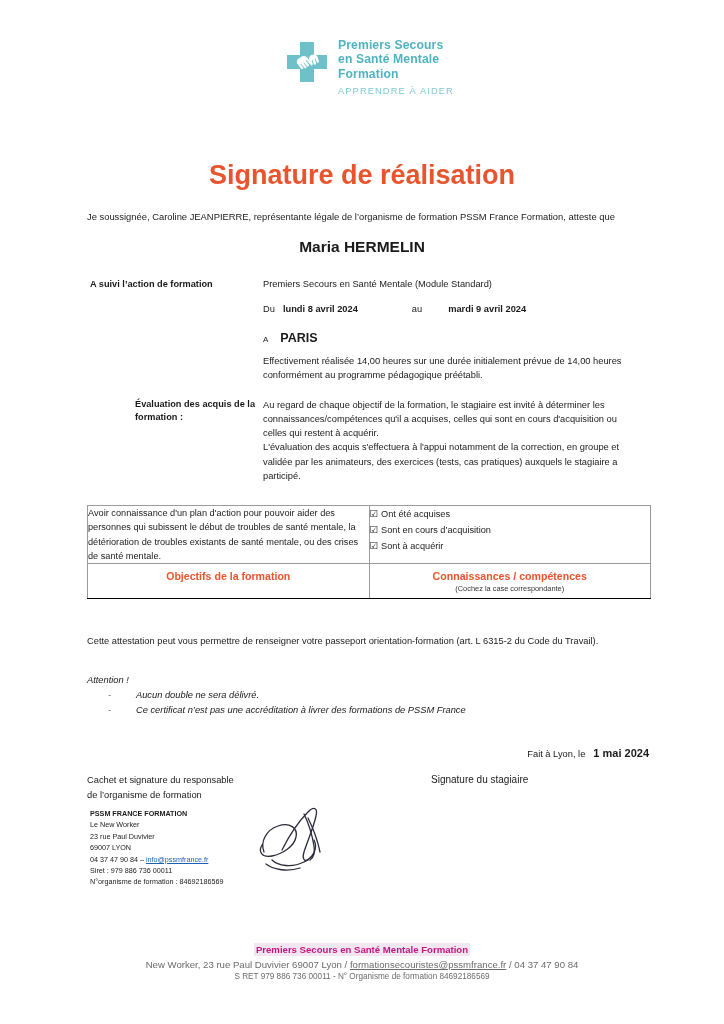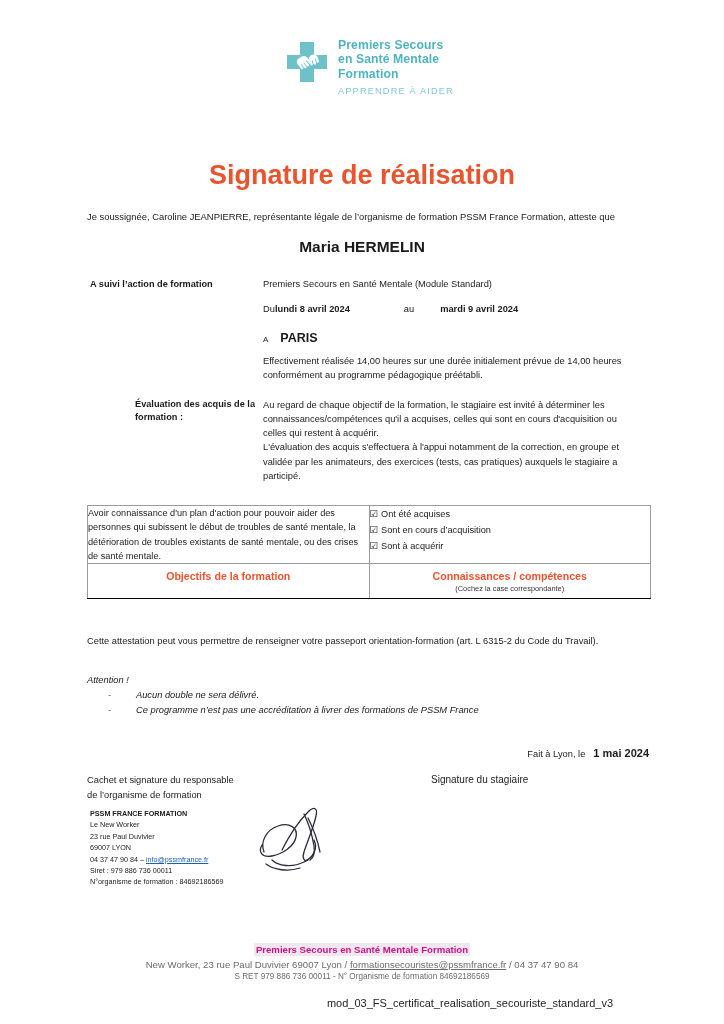--- a/index.html
+++ b/index.html
@@ -101,21 +101,21 @@
   .lbl-action { top: 278px; }
   .val-action { top: 278px; width: 380px; }
 
   .dates-row {
     position: absolute;
     left: 263px;
     top: 304px;
     font-size: 9.3px;
   }
   .dates-row .w-du { display: inline-block; }
-  .dates-row .w-start { display: inline-block; font-weight: bold; }
+  .dates-row .w-start { display: inline-block; font-weight: bold; margin-left: 8px; }
   .dates-row .w-au { display: inline-block; margin-left: 54px; }
   .dates-row .w-end { display: inline-block; font-weight: bold; margin-left: 26px; }
 
   .place-row {
     position: absolute;
     left: 263px;
     top: 331px;
     font-size: 9.3px;
   }
   .place-row .w-a { font-size: 8px; }
@@ -389,21 +389,21 @@
 
   <div class="note-legal">Cette attestation peut vous permettre de renseigner votre passeport orientation-formation (art. L 6315-2 du Code du Travail).</div>
   <div class="attention-head">Attention !</div>
   <div class="attention-list">
     <div class="bullet-row">
       <span class="dash">-</span>
       <span>Aucun double ne sera délivré.</span>
     </div>
     <div class="bullet-row">
       <span class="dash">-</span>
-      <span>Ce programme n’est pas une accréditation à livrer des formations de PSSM France</span>
+      <span>Ce certificat n’est pas une accréditation à livrer des formations de PSSM France</span>
     </div>
   </div>
 
   <div class="place-date">
     <span>Fait à Lyon, le</span><span class="pd-date">1 mai 2024</span>
   </div>
 
   <div class="sig-left-label">
     <div>Cachet et signature du responsable</div>
     <div>de l’organisme de formation</div>
@@ -434,15 +434,14 @@
   </svg>
 
   <div class="footer-title">
     <span>Premiers Secours en Santé Mentale Formation</span>
   </div>
   <div class="footer-line footer-addr">
     <span>New Worker, 23 rue Paul Duvivier 69007 Lyon / </span><u>formationsecouristes@pssmfrance.fr</u><span> / 04 37 47 90 84</span>
   </div>
   <div class="footer-line footer-siret">S RET 979 886 736 00011 - N° Organisme de formation 84692186569</div>
 
-  <div class="file-ref">mod_03_FS_certificat_realisation_secouriste_standard_v3</div>
 
 </div>
 
 </body></html>

